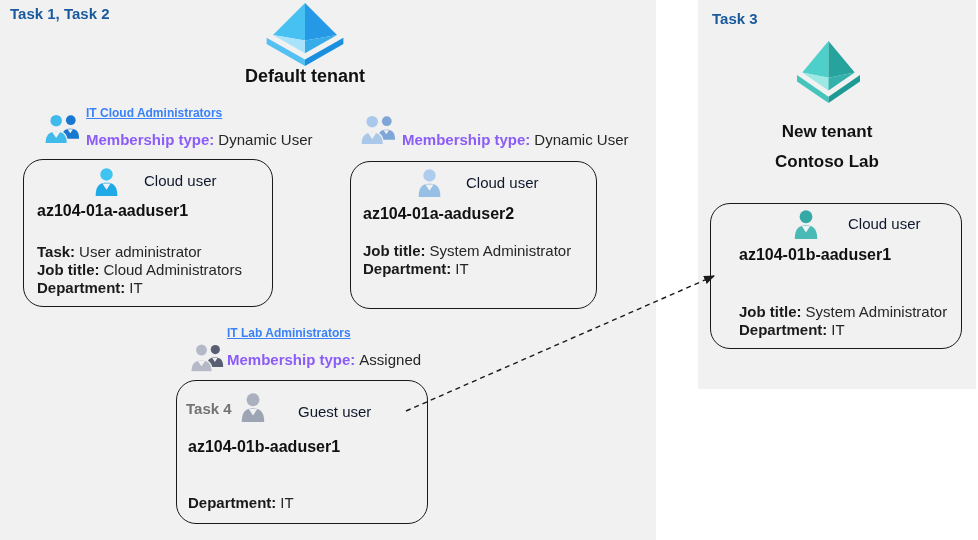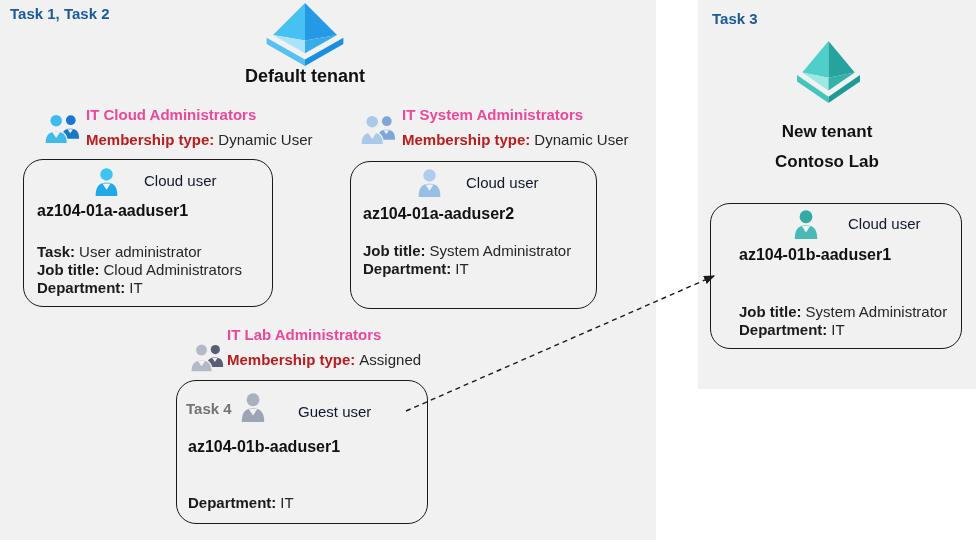--- a/index.html
+++ b/index.html
@@ -21,27 +21,28 @@
     font-size:15px;font-weight:700;color:#1a5a9c;
     white-space:nowrap;
   }
   .tenant-name{
     position:absolute;text-align:center;
     font-size:18px;font-weight:700;color:#111;
     white-space:nowrap;
   }
   .tenant-name.small{font-size:17px;}
   .grp-title{
-    position:absolute;font-size:15px;font-weight:700;color:#ec4899;
+    position:absolute;font-size:12px;font-weight:700;color:#3b82f6;
     white-space:nowrap;
+    text-decoration:underline;
   }
   .grp-membership{
     position:absolute;font-size:15px;color:#262626;white-space:nowrap;
   }
-  .grp-membership .b{font-weight:700;color:#b91c1c;margin-right:4px;}
+  .grp-membership .b{font-weight:700;color:#8b5cf6;margin-right:4px;}
   .card{
     position:absolute;
     border:1.3px solid #1a1a1a;
     border-radius:20px;
     background:transparent;
   }
   .card-type{
     position:absolute;font-size:15px;color:#0f172a;white-space:nowrap;margin-left:20px;
   }
   .card-task{
@@ -109,21 +110,20 @@
   </div>
 
   <svg class="abs" style="left:360px;top:112px;" width="37" height="33" viewBox="0 0 38 33">
     <circle cx="27.5" cy="9" r="5" fill="#7ea6d8"></circle>
     <path d="M18.5,28 C18.5,19.5 21.5,17.7 27,17.7 C32.5,17.7 36,19.5 36,28 Z" fill="#7ea6d8"></path>
     <path d="M24.2,18.2 L27,22.5 L29.8,18.2 Z" fill="#f1f1f2"></path>
     <circle cx="12.5" cy="9.5" r="6.5" stroke="#f1f1f2" stroke-width="1.2" fill="#aac8e9"></circle>
     <path d="M1,33 C1,22.5 6,20.3 12.5,20.3 C19,20.3 24,22.5 24,33 Z" stroke="#f1f1f2" stroke-width="1.2" fill="#aac8e9"></path>
     <path d="M8.4,21 L12.5,27.2 L16.6,21 Z" fill="#f1f1f2"></path>
   </svg>
-  <div class="grp-title" style="left:402px;top:106px;">IT System Administrators</div>
   <div class="grp-membership" style="left:402px;top:131px;">
     <span class="b">Membership type:</span><span>Dynamic User</span>
   </div>
 
   <div class="card" style="left:350px;top:161px;width:245px;height:146px;">
     <svg class="abs" style="left:66px;top:6px;" width="25" height="29" viewBox="0 0 24 28">
       <circle cx="12" cy="7.2" r="6" fill="#aecdee"></circle>
       <path d="M1.5,28 C1.5,17.5 6,15.3 12,15.3 C18,15.3 22.5,17.5 22.5,28 Z" fill="#97bfe6"></path>
       <path d="M8.1,15.9 L12,22 L15.9,15.9 Z" fill="#f1f1f2"></path>
     </svg>

